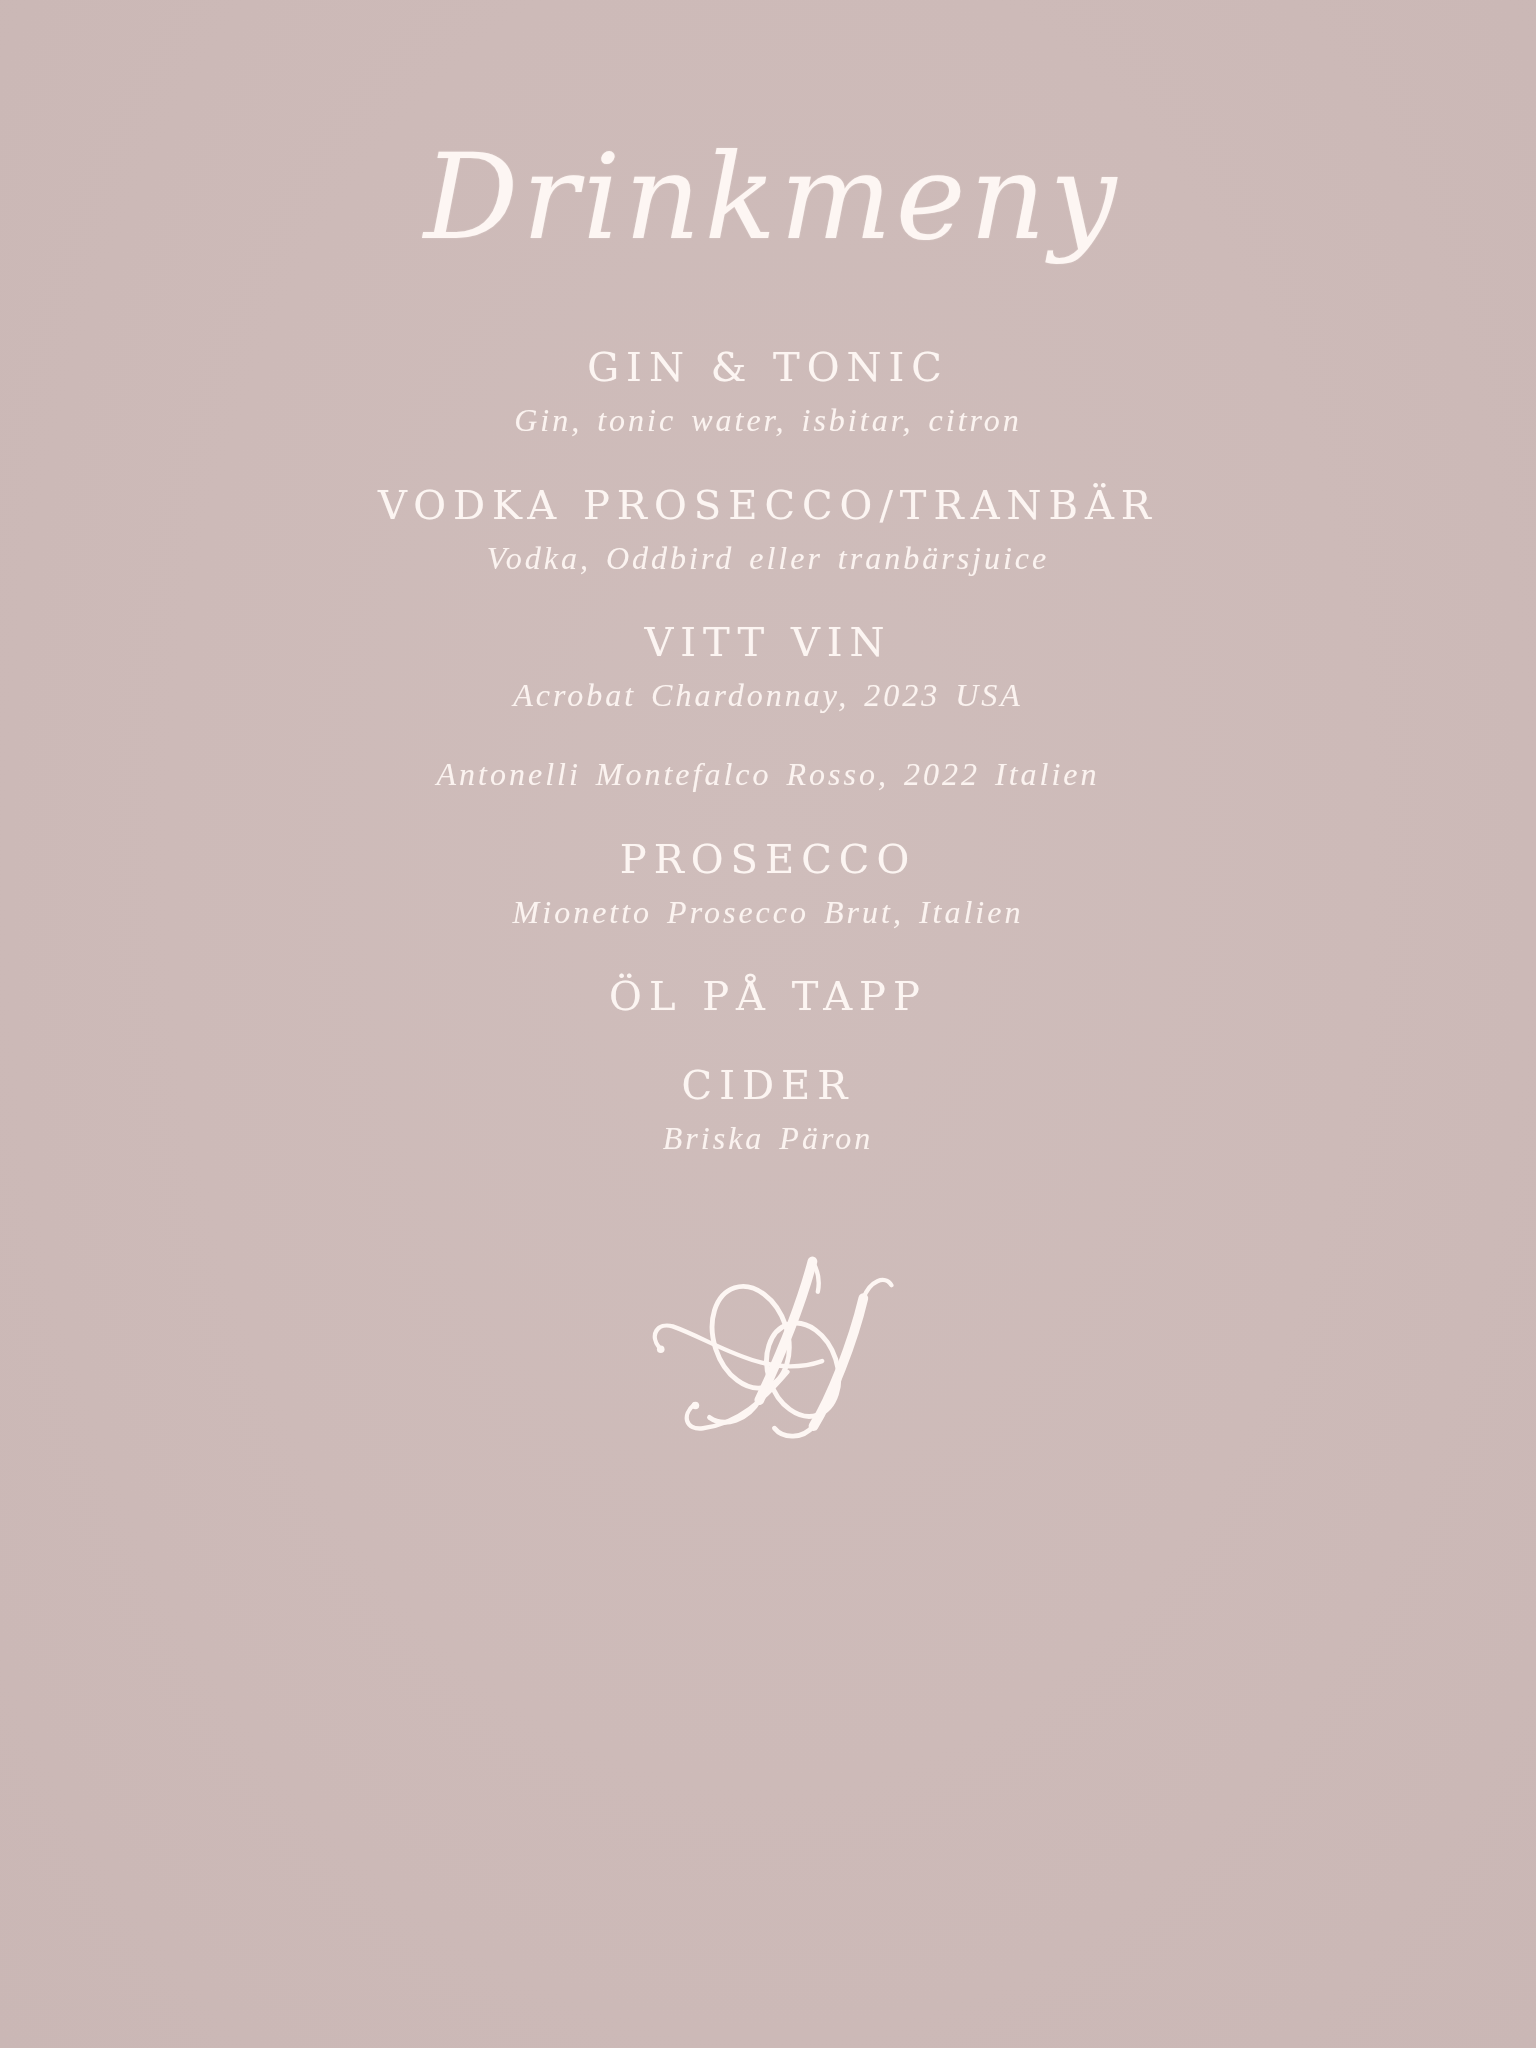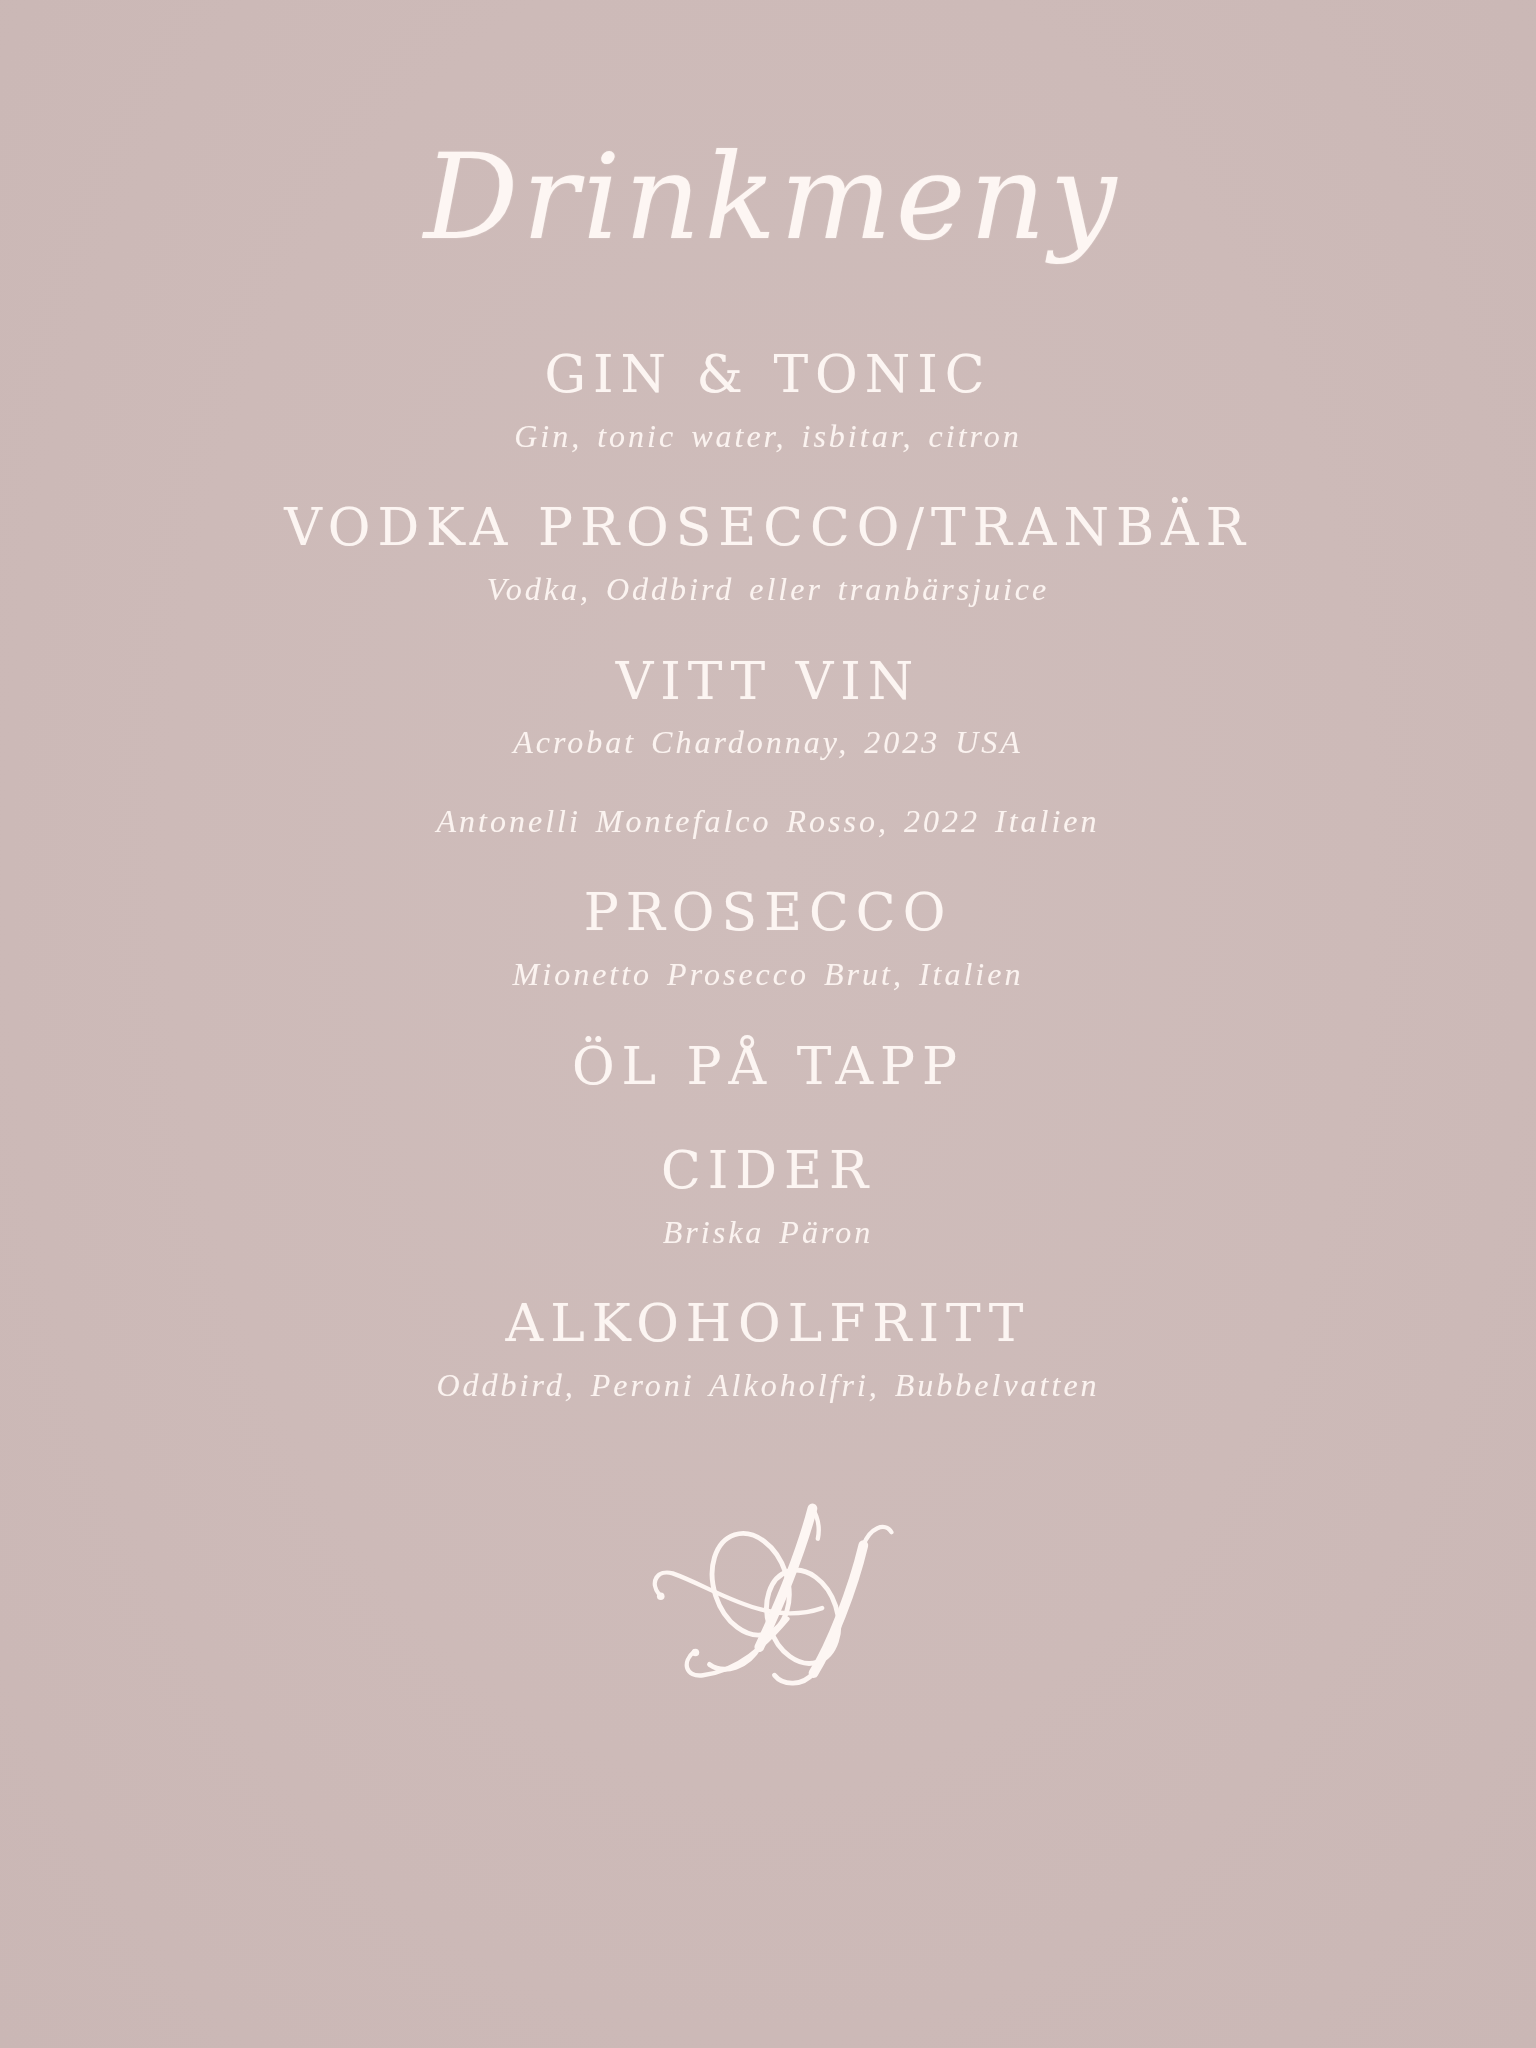--- a/index.html
+++ b/index.html
@@ -35,21 +35,21 @@
     margin: 0 auto;
     width: 1100px;
   }
   .menu-item {
     margin: 0 0 37px 0;
   }
   .item-name {
     margin: 0 0 7px 0;
     font-family: "DejaVu Serif", serif;
     font-weight: 400;
-    font-size: 52px;
+    font-size: 40px;
     line-height: 1.3;
     letter-spacing: 7px;
     color: #fcf5f2;
     text-shadow: 0 0 1px rgba(252,245,242,0.4);
   }
   .item-desc {
     margin: 0;
     font-family: Liberation Serif, serif;
     font-style: italic;
     font-weight: 400;
@@ -106,24 +106,20 @@
 
   <section class="menu-item">
     <h2 class="item-name">ÖL PÅ TAPP</h2>
   </section>
 
   <section class="menu-item">
     <h2 class="item-name">CIDER</h2>
     <p class="item-desc">Briska Päron</p>
   </section>
 
-  <section class="menu-item">
-    <h2 class="item-name">ALKOHOLFRITT</h2>
-    <p class="item-desc">Oddbird, Peroni Alkoholfri, Bubbelvatten</p>
-  </section>
 </div>
 
   <div class="monogram" aria-label="AA monogram">
     <svg viewBox="0 0 240 170">
       <g fill="none" stroke="#fdf6f3" stroke-linecap="round">
 
         <path d="M20,86 C10,74 18,62 32,66 C72,80 118,116 170,98" stroke-width="4"></path>
         <circle cx="21" cy="87" r="3.5" fill="#fdf6f3" stroke="none"></circle>
 
         <path d="M52,138 C40,148 44,162 60,160 C92,156 116,134 138,108" stroke-width="4"></path>

